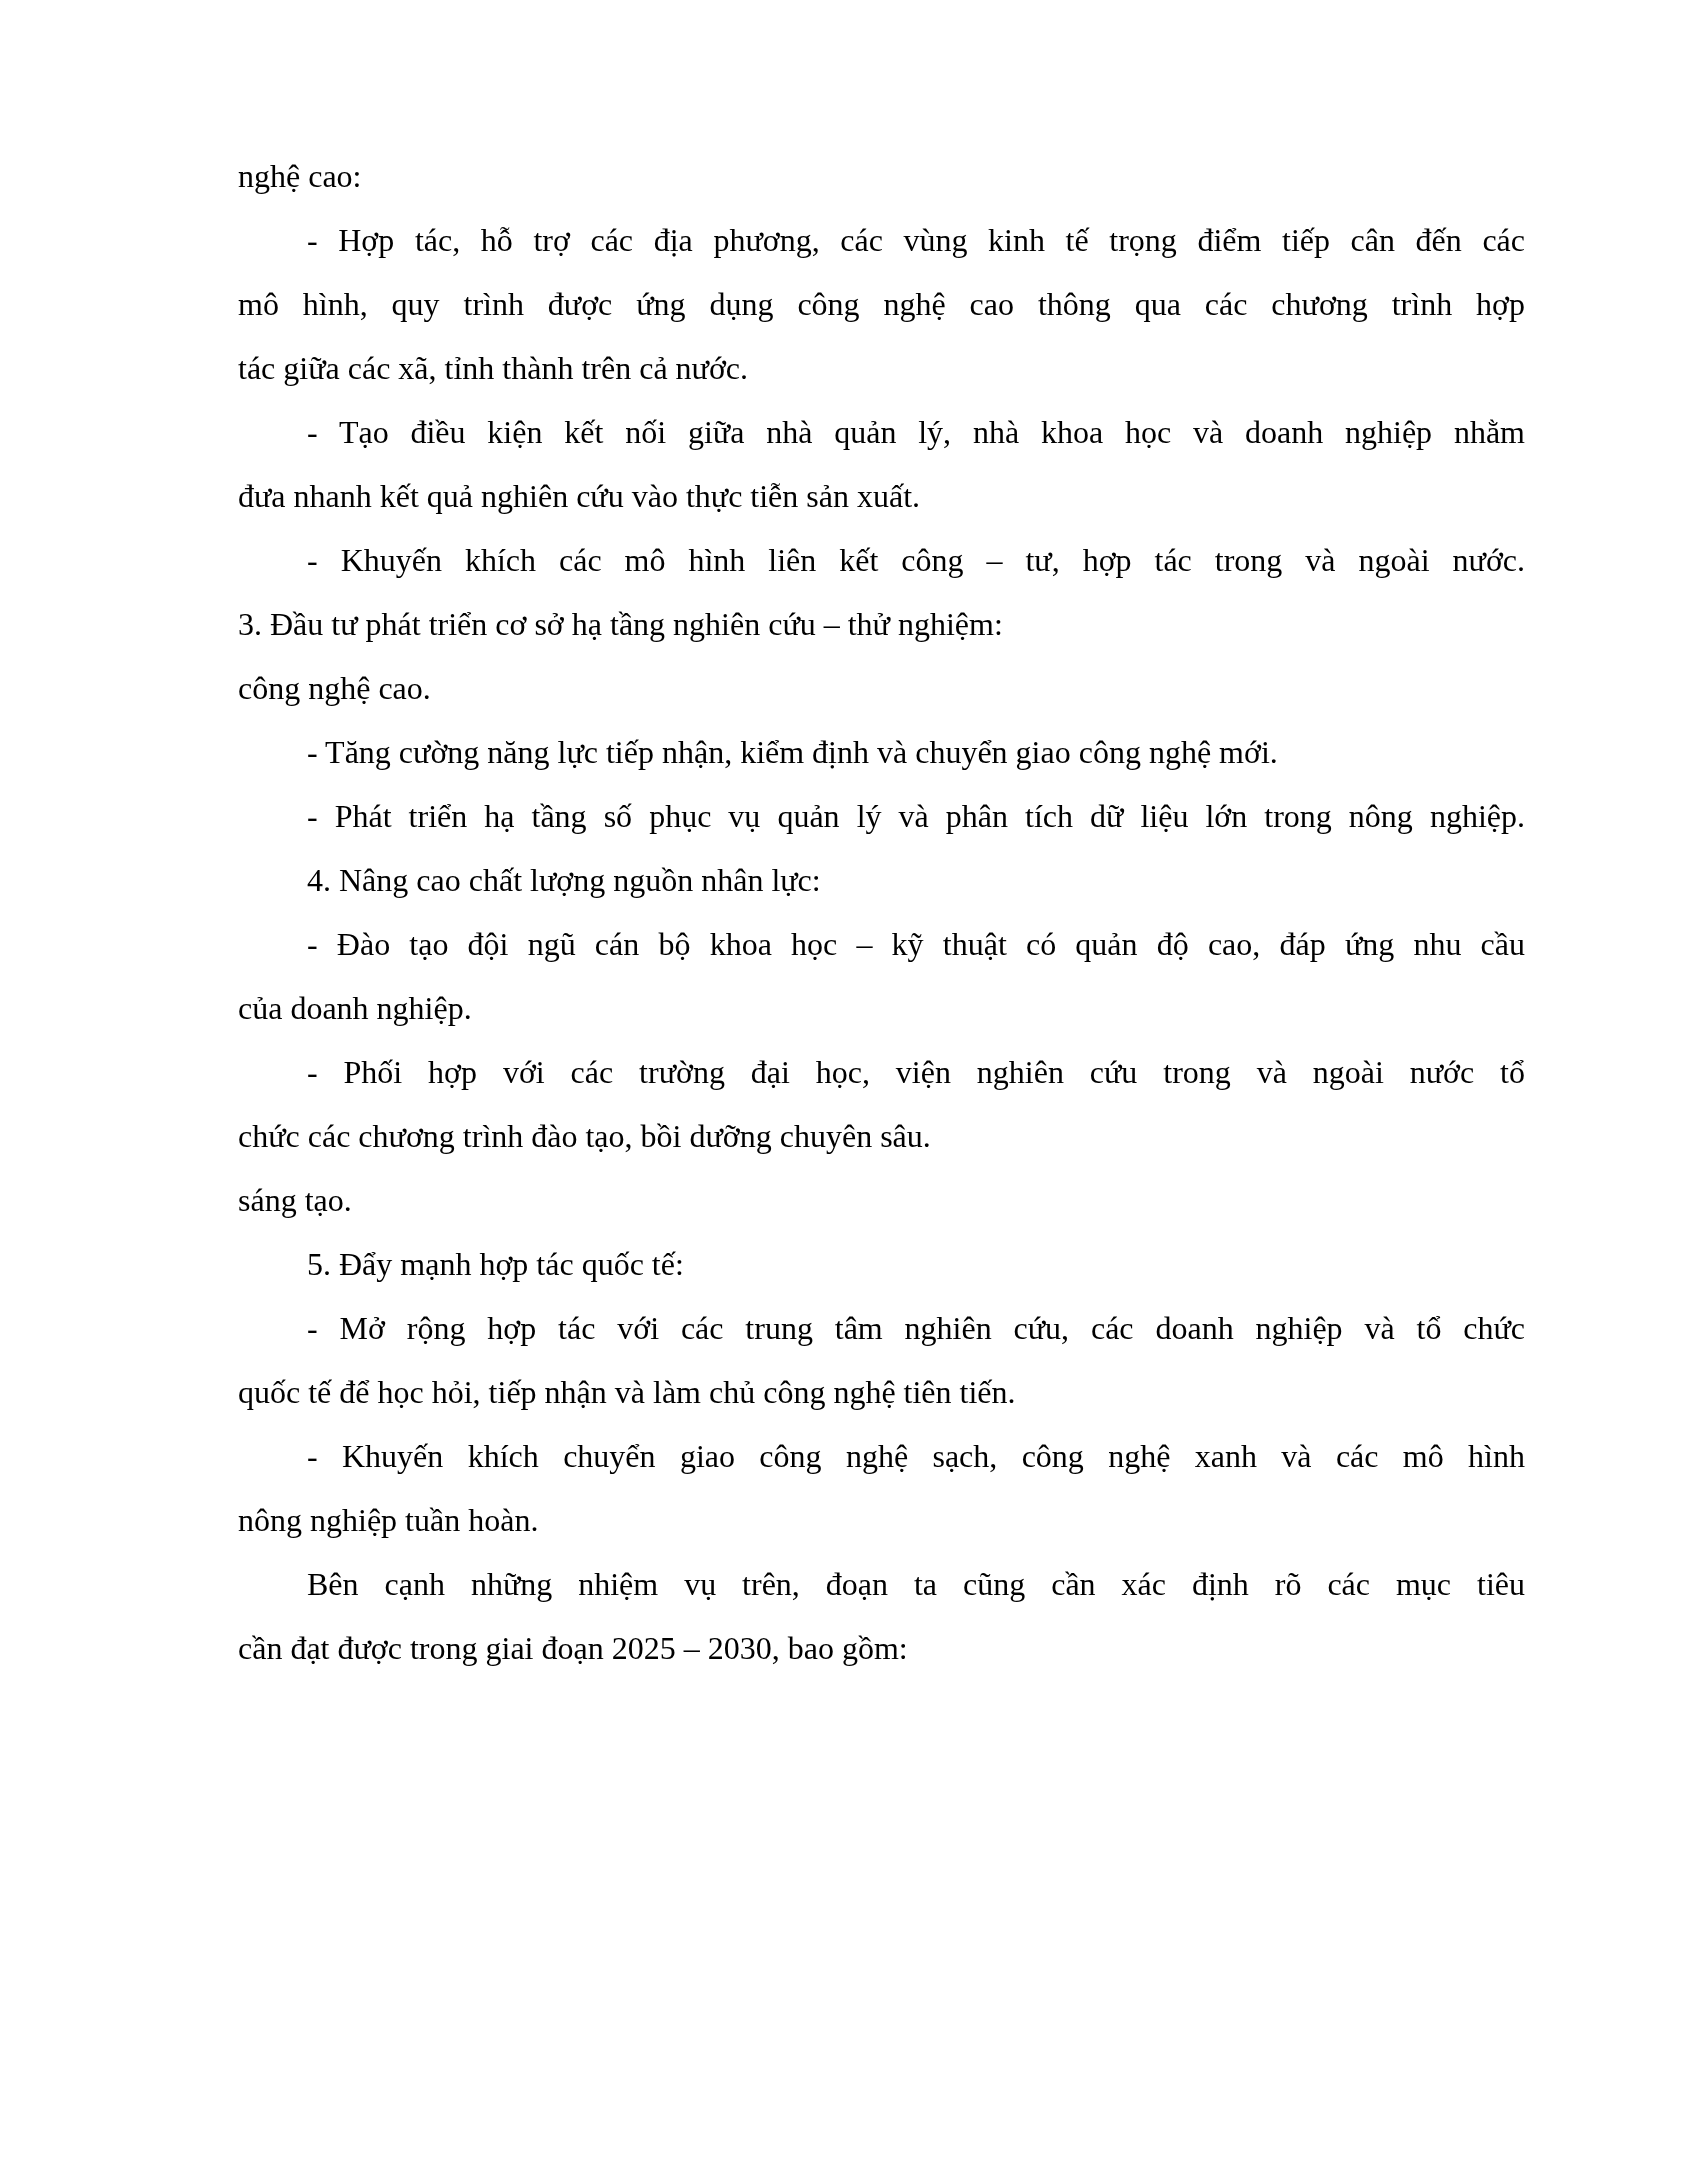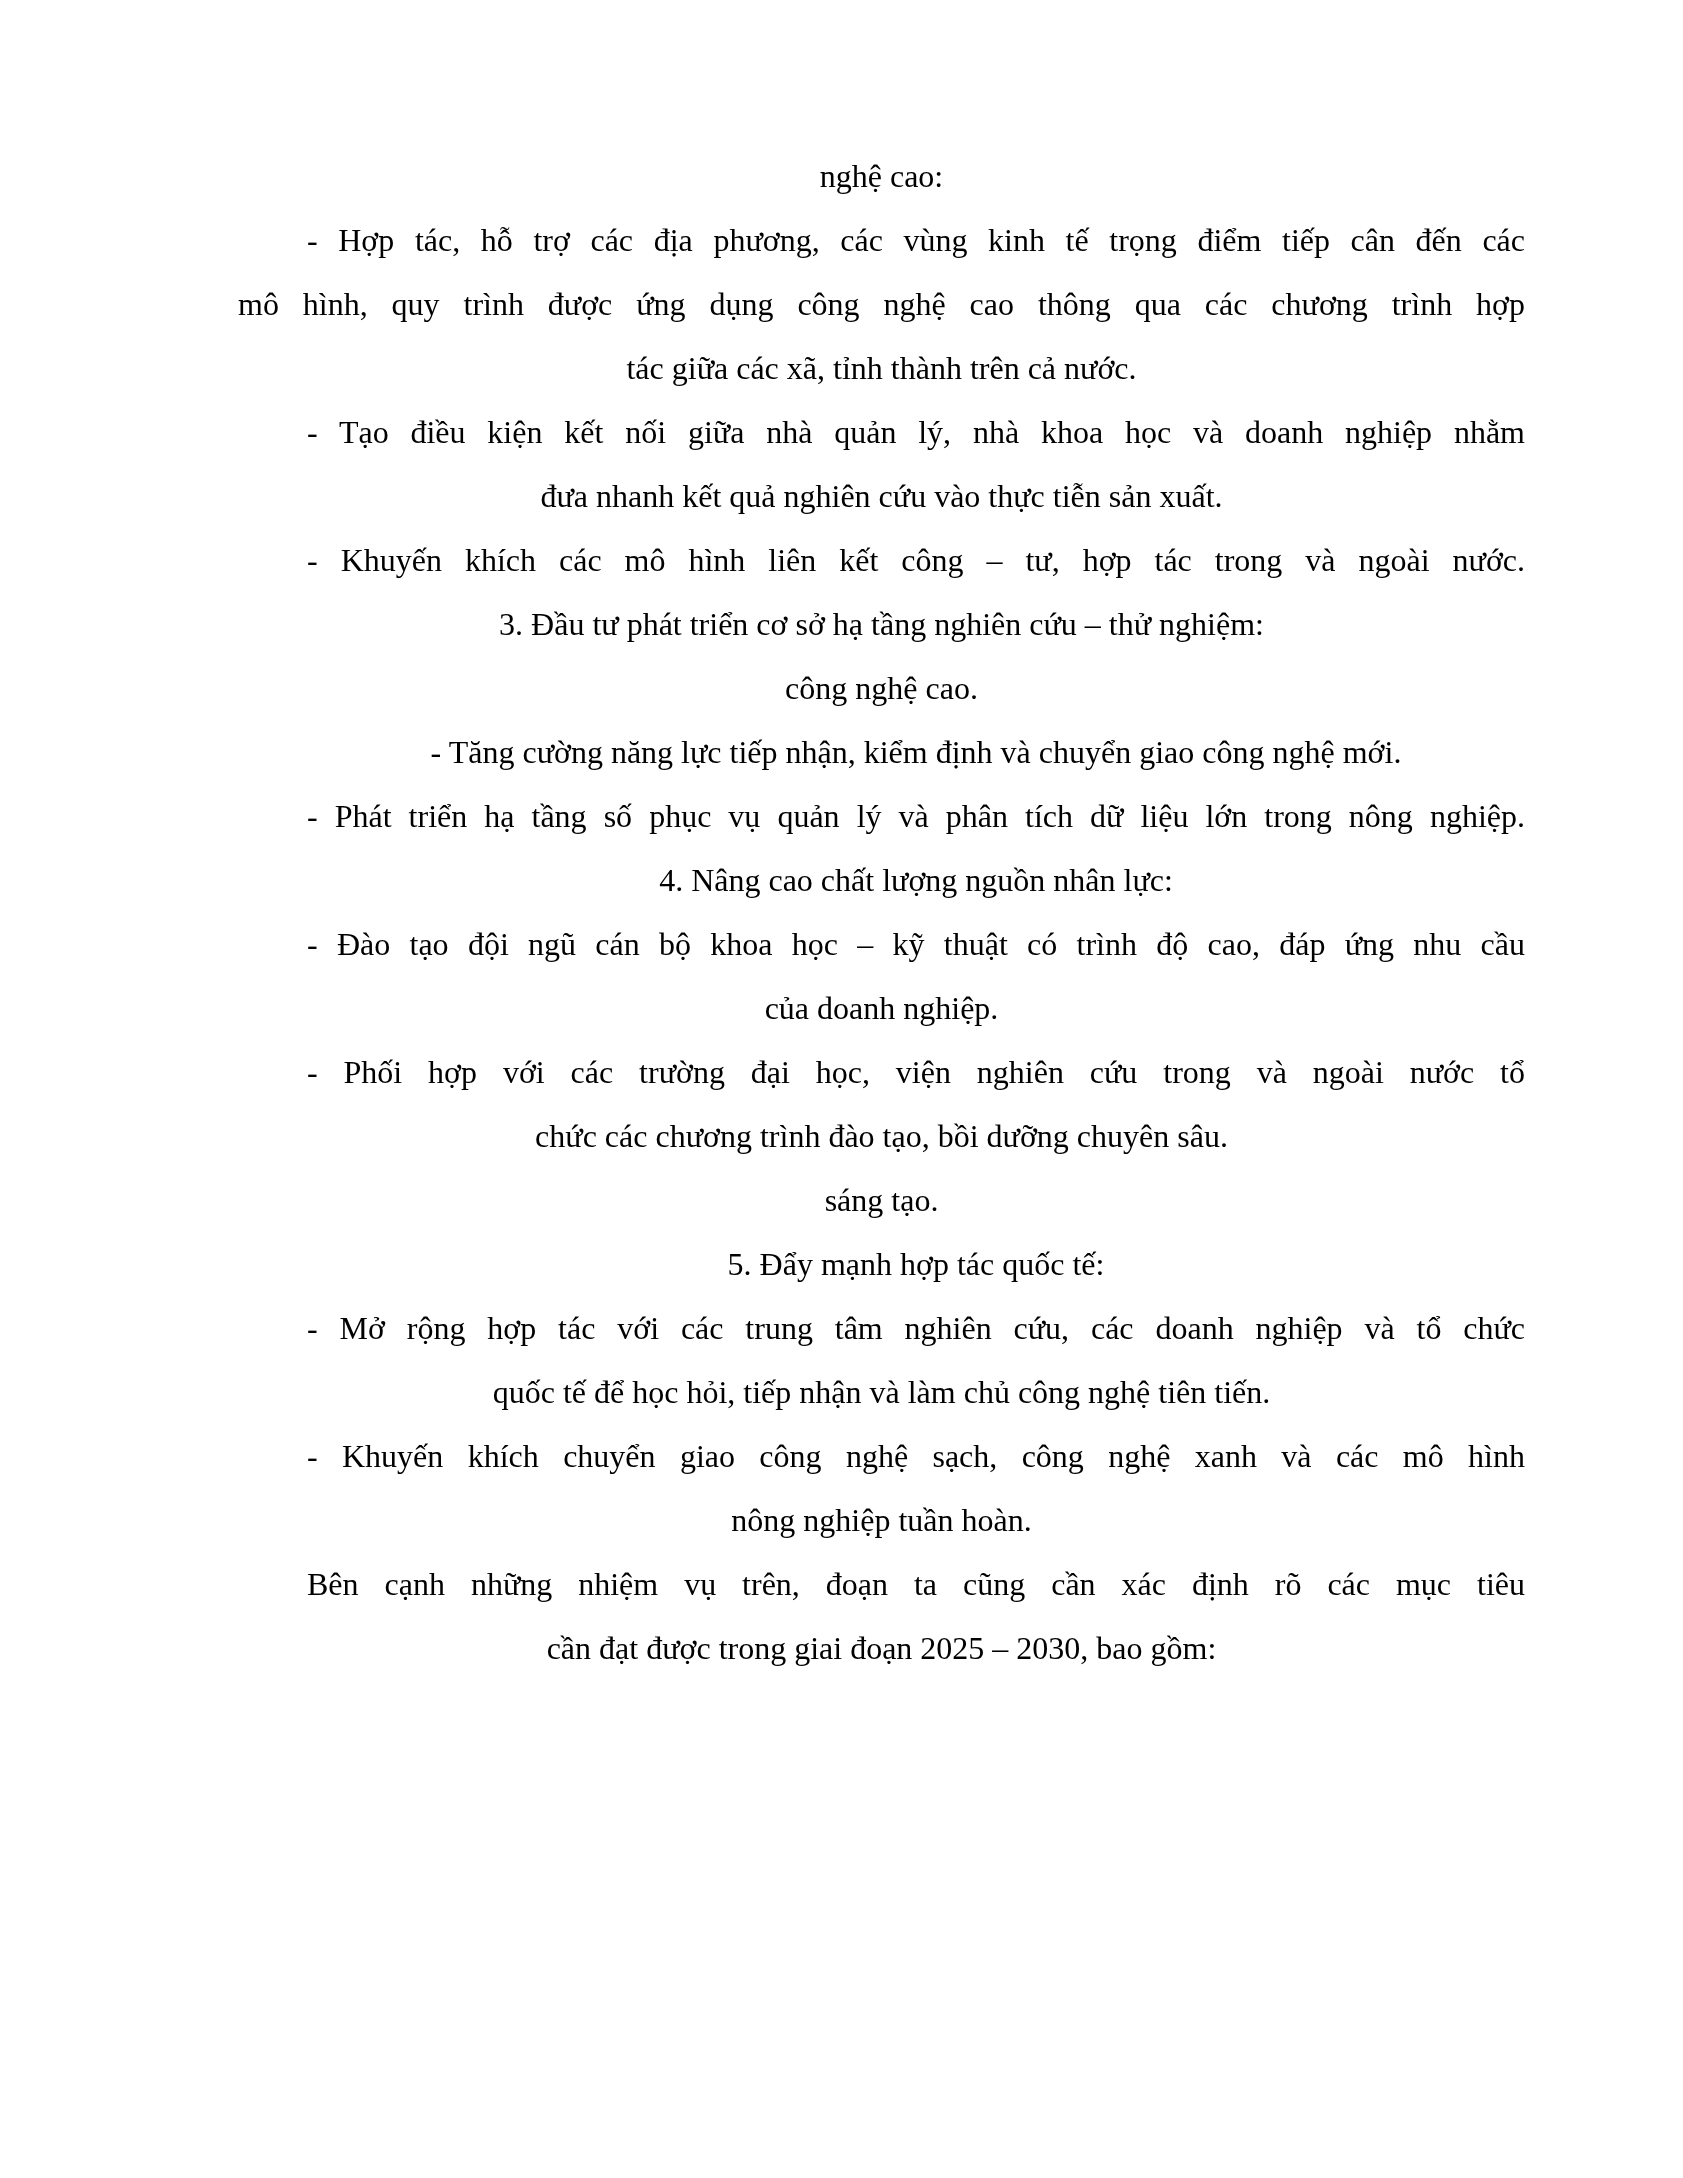--- a/index.html
+++ b/index.html
@@ -20,21 +20,21 @@
     top: 144px;
     width: 1287px;
   }
   .line {
     width: 1287px;
     height: 64px;
     line-height: 64px;
     font-size: 32px;
     white-space: nowrap;
     box-sizing: border-box;
-    text-align: center;
+    text-align: left;
   }
   .line.indent {
     padding-left: 69px;
   }
   .line.fill {
     white-space: normal;
     text-align: justify;
     text-align-last: justify;
   }
 </style>
@@ -47,21 +47,21 @@
   <div class="line fill">mô hình, quy trình được ứng dụng công nghệ cao thông qua các chương trình hợp</div>
   <div class="line">tác giữa các xã, tỉnh thành trên cả nước.</div>
   <div class="line indent fill">- Tạo điều kiện kết nối giữa nhà quản lý, nhà khoa học và doanh nghiệp nhằm</div>
   <div class="line">đưa nhanh kết quả nghiên cứu vào thực tiễn sản xuất.</div>
   <div class="line indent fill">- Khuyến khích các mô hình liên kết công – tư, hợp tác trong và ngoài nước.</div>
   <div class="line">3. Đầu tư phát triển cơ sở hạ tầng nghiên cứu – thử nghiệm:</div>
   <div class="line">công nghệ cao.</div>
   <div class="line indent">- Tăng cường năng lực tiếp nhận, kiểm định và chuyển giao công nghệ mới.</div>
   <div class="line indent fill">- Phát triển hạ tầng số phục vụ quản lý và phân tích dữ liệu lớn trong nông nghiệp.</div>
   <div class="line indent">4. Nâng cao chất lượng nguồn nhân lực:</div>
-  <div class="line indent fill">- Đào tạo đội ngũ cán bộ khoa học – kỹ thuật có trình độ cao, đáp ứng nhu cầu</div>
+  <div class="line indent fill">- Đào tạo đội ngũ cán bộ khoa học – kỹ thuật có quản độ cao, đáp ứng nhu cầu</div>
   <div class="line">của doanh nghiệp.</div>
   <div class="line indent fill">- Phối hợp với các trường đại học, viện nghiên cứu trong và ngoài nước tổ</div>
   <div class="line">chức các chương trình đào tạo, bồi dưỡng chuyên sâu.</div>
   <div class="line">sáng tạo.</div>
   <div class="line indent">5. Đẩy mạnh hợp tác quốc tế:</div>
   <div class="line indent fill">- Mở rộng hợp tác với các trung tâm nghiên cứu, các doanh nghiệp và tổ chức</div>
   <div class="line">quốc tế để học hỏi, tiếp nhận và làm chủ công nghệ tiên tiến.</div>
   <div class="line indent fill">- Khuyến khích chuyển giao công nghệ sạch, công nghệ xanh và các mô hình</div>
   <div class="line">nông nghiệp tuần hoàn.</div>
   <div class="line indent fill">Bên cạnh những nhiệm vụ trên, đoạn ta cũng cần xác định rõ các mục tiêu</div>

